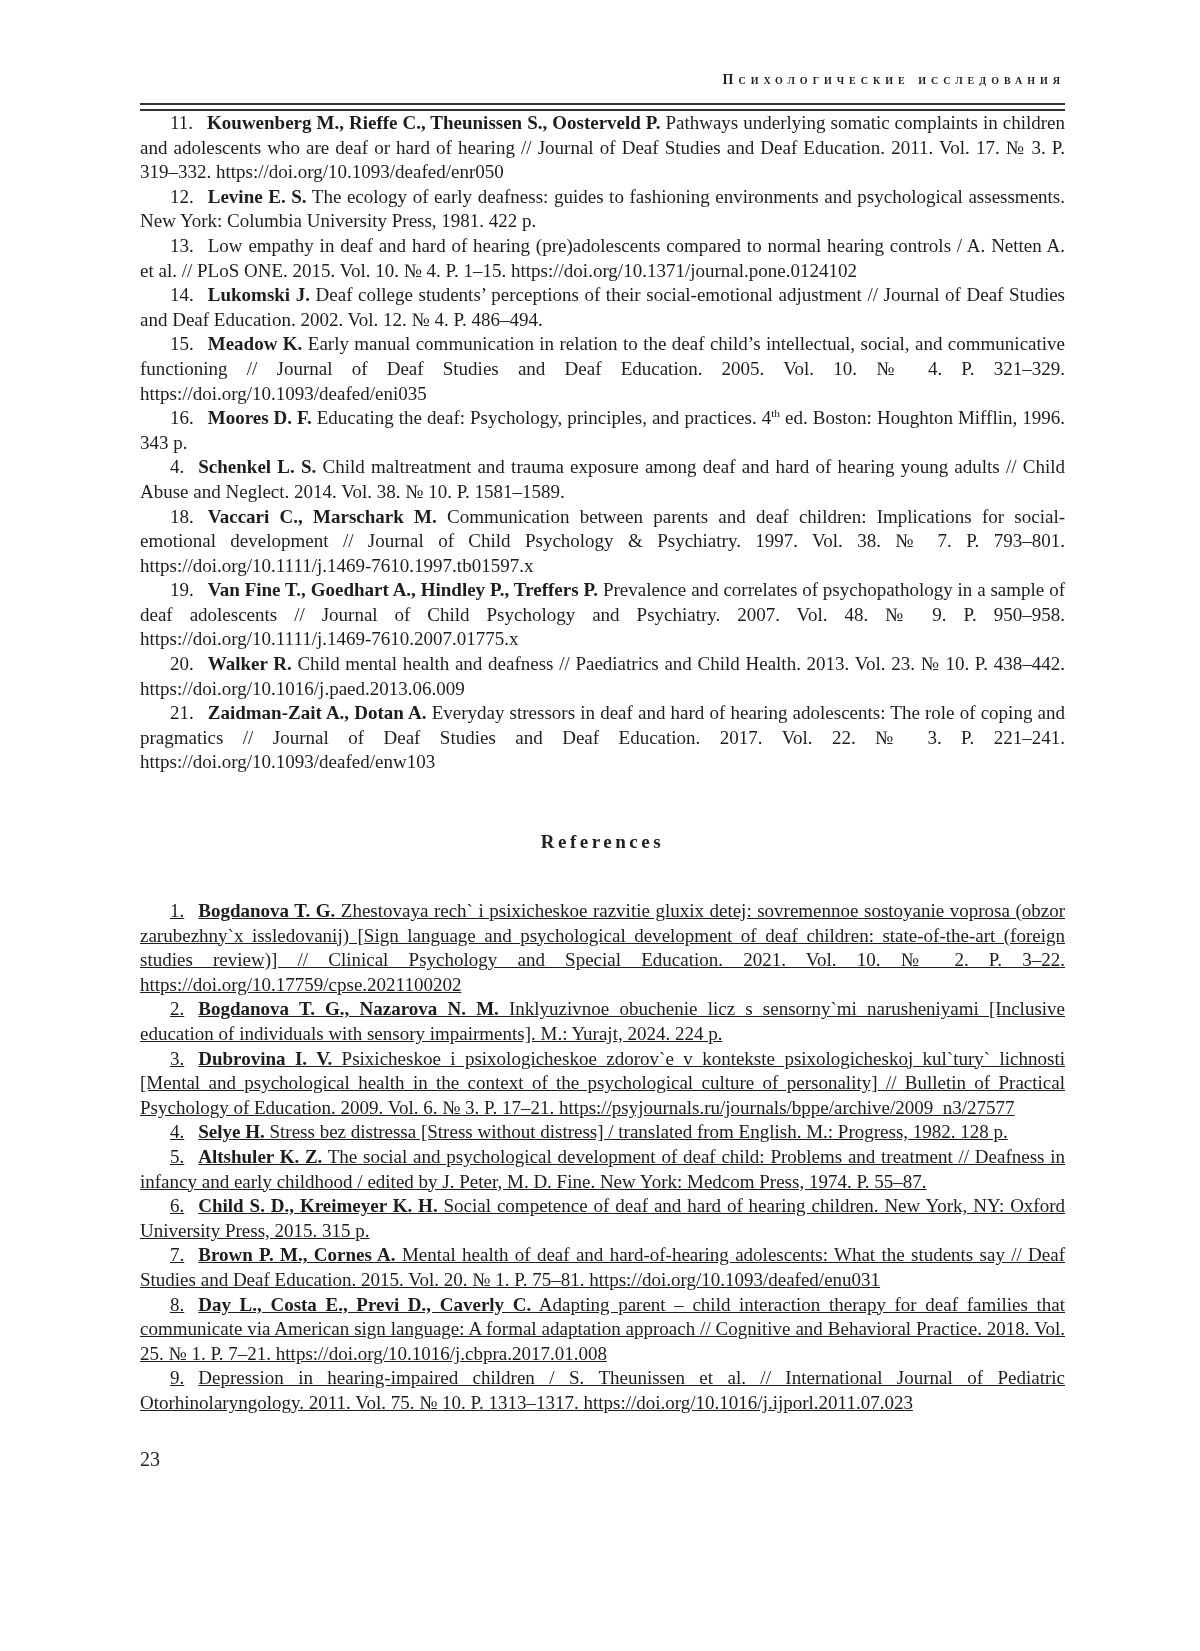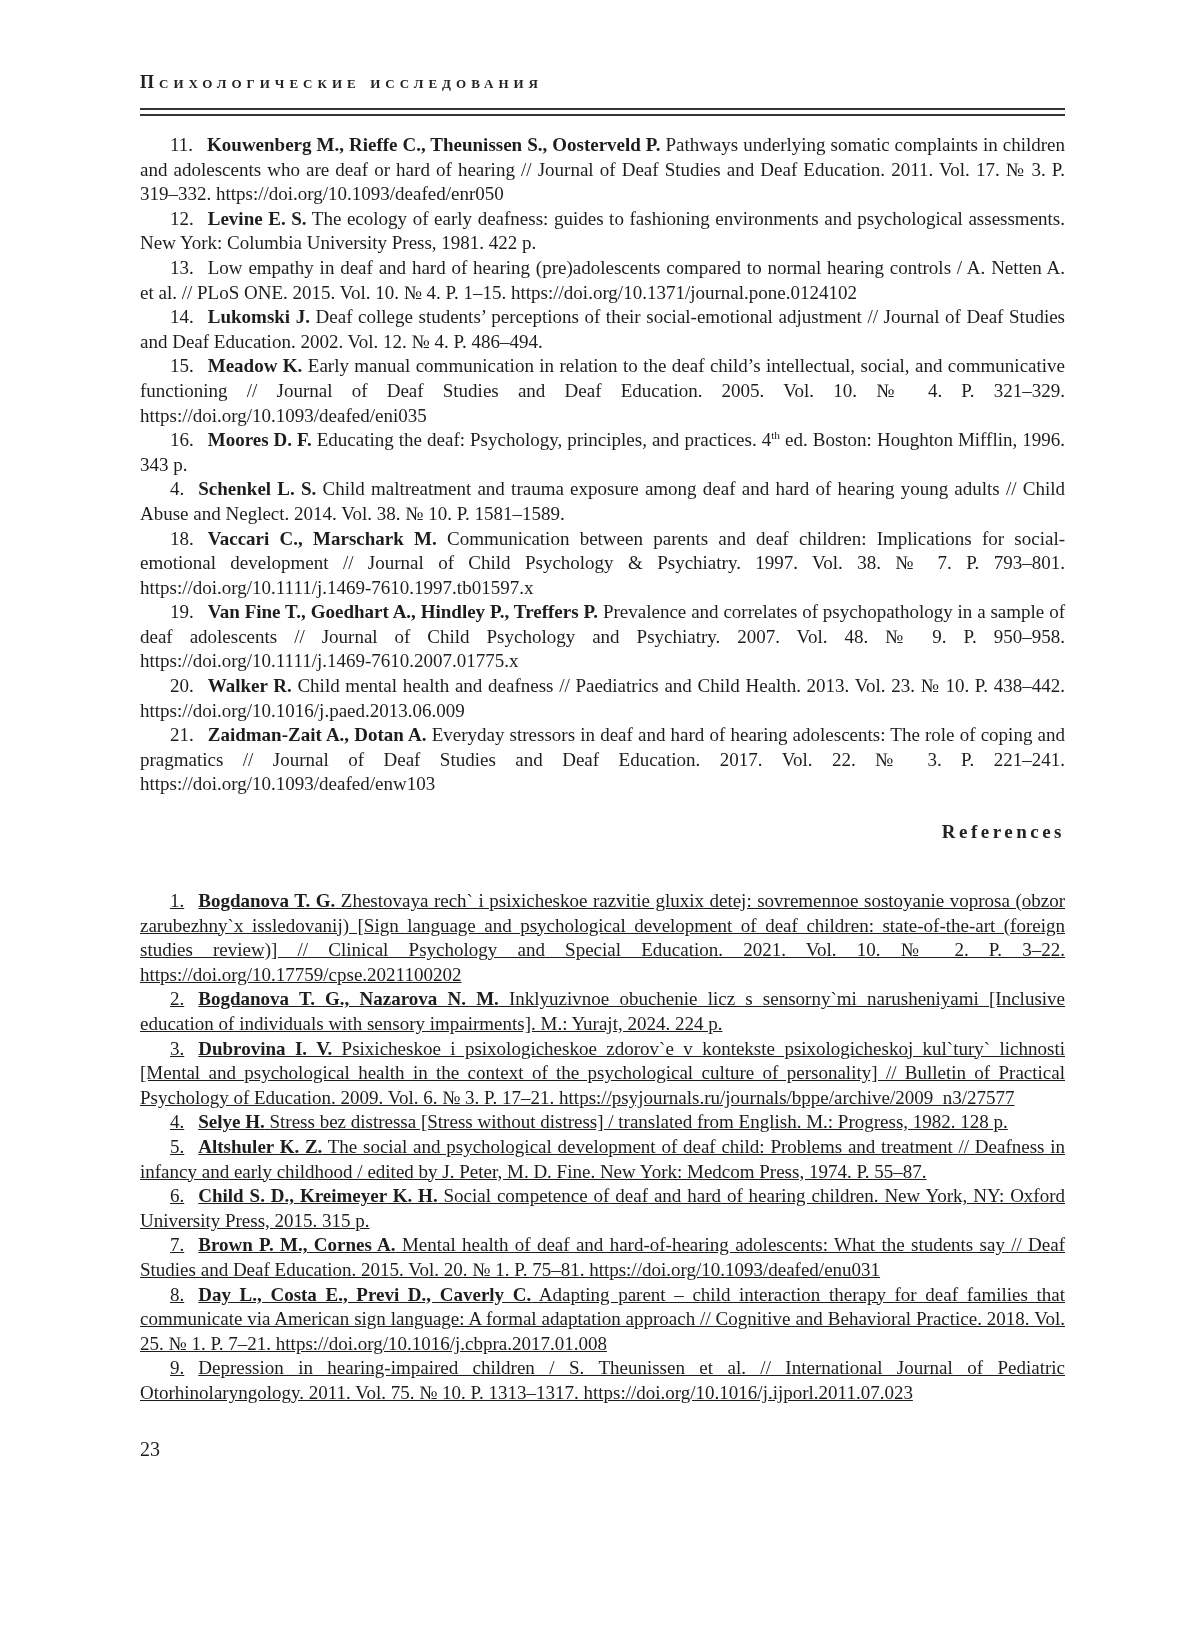--- a/index.html
+++ b/index.html
@@ -15,36 +15,35 @@
     color: #1d1d1d;
   }
   .page {
     position: relative;
     box-sizing: border-box;
     width: 1200px;
     height: 1651px;
     padding: 72px 135px 0 140px;
   }
   .journal-header {
-    text-align: left;
+    text-align: right;
     font-variant: small-caps;
     font-weight: bold;
-    font-size: 18px;
+    font-size: 14px;
     letter-spacing: 5px;
     color: #222;
     white-space: nowrap;
   }
   .double-rule {
     margin-top: 15px;
     height: 4px;
     border-top: 2.5px solid #333;
     border-bottom: 2.5px solid #333;
   }
   .ref-block {
-    margin-top: 17px;
     font-size: 19px;
     line-height: 24.6px;
     text-align: justify;
     hyphens: auto;
     -webkit-hyphens: auto;
   }
   p.ref {
     margin: 0;
     padding: 0;
     text-indent: 30px;
@@ -54,22 +53,22 @@
   }
   .bold-authors {
     font-weight: bold;
   }
   sup.ord {
     font-size: 0.6em;
     line-height: 0;
     vertical-align: super;
   }
   .references-heading {
-    margin-top: 24px;
-    text-align: right;
+    margin-top: 56px;
+    text-align: center;
     font-weight: bold;
     font-size: 19px;
     letter-spacing: 3.5px;
     color: #222;
   }
   .ref-block.second {
     margin-top: 46px;
     text-decoration: underline;
   }
   .page-number {

